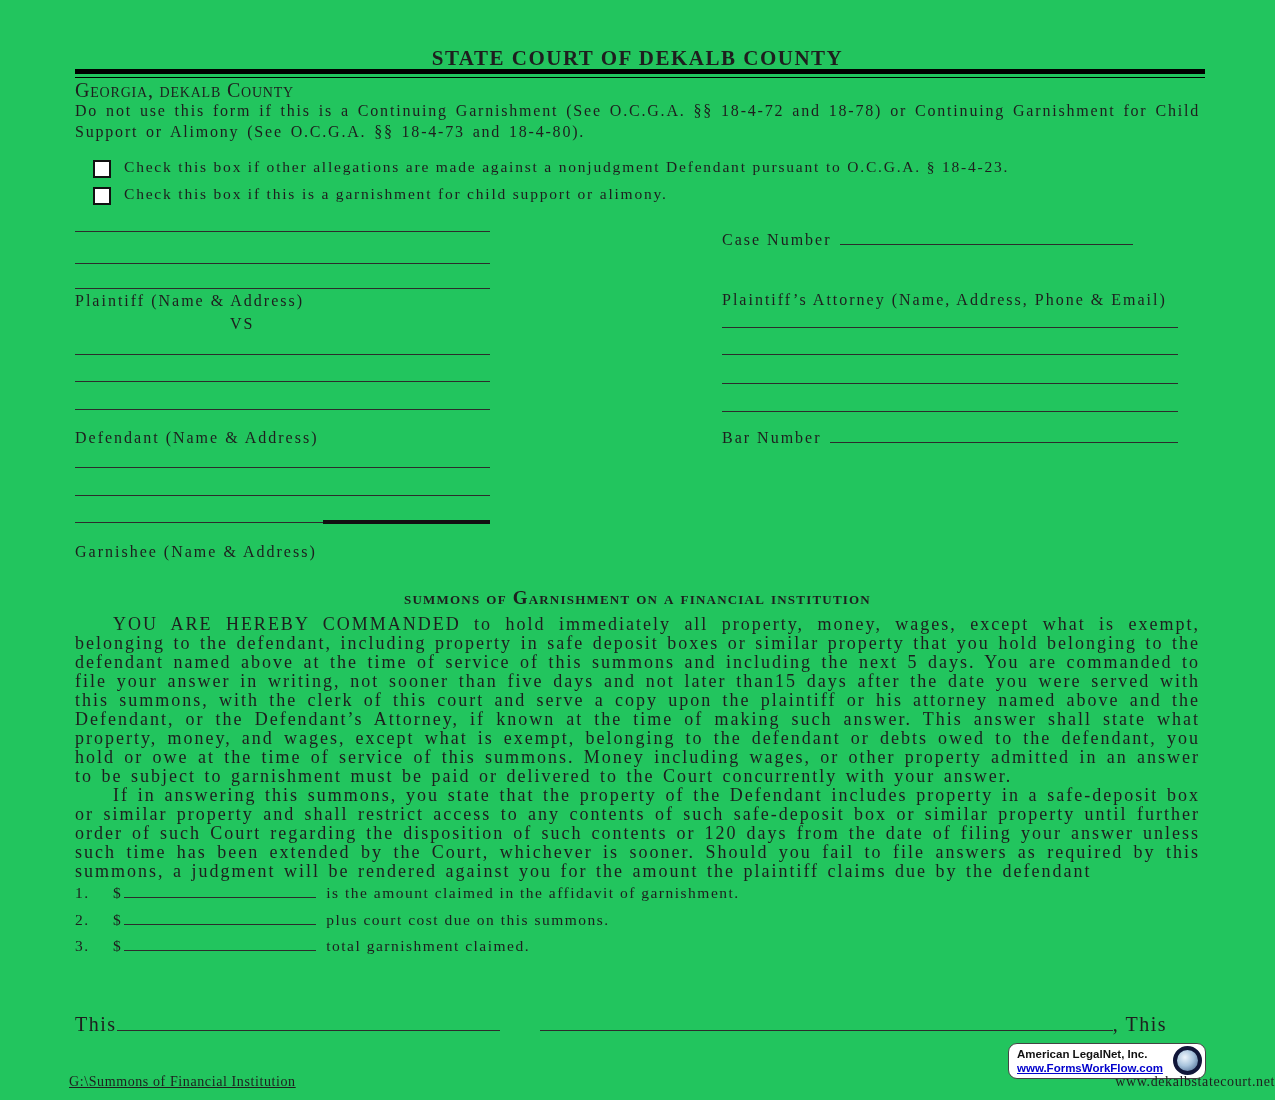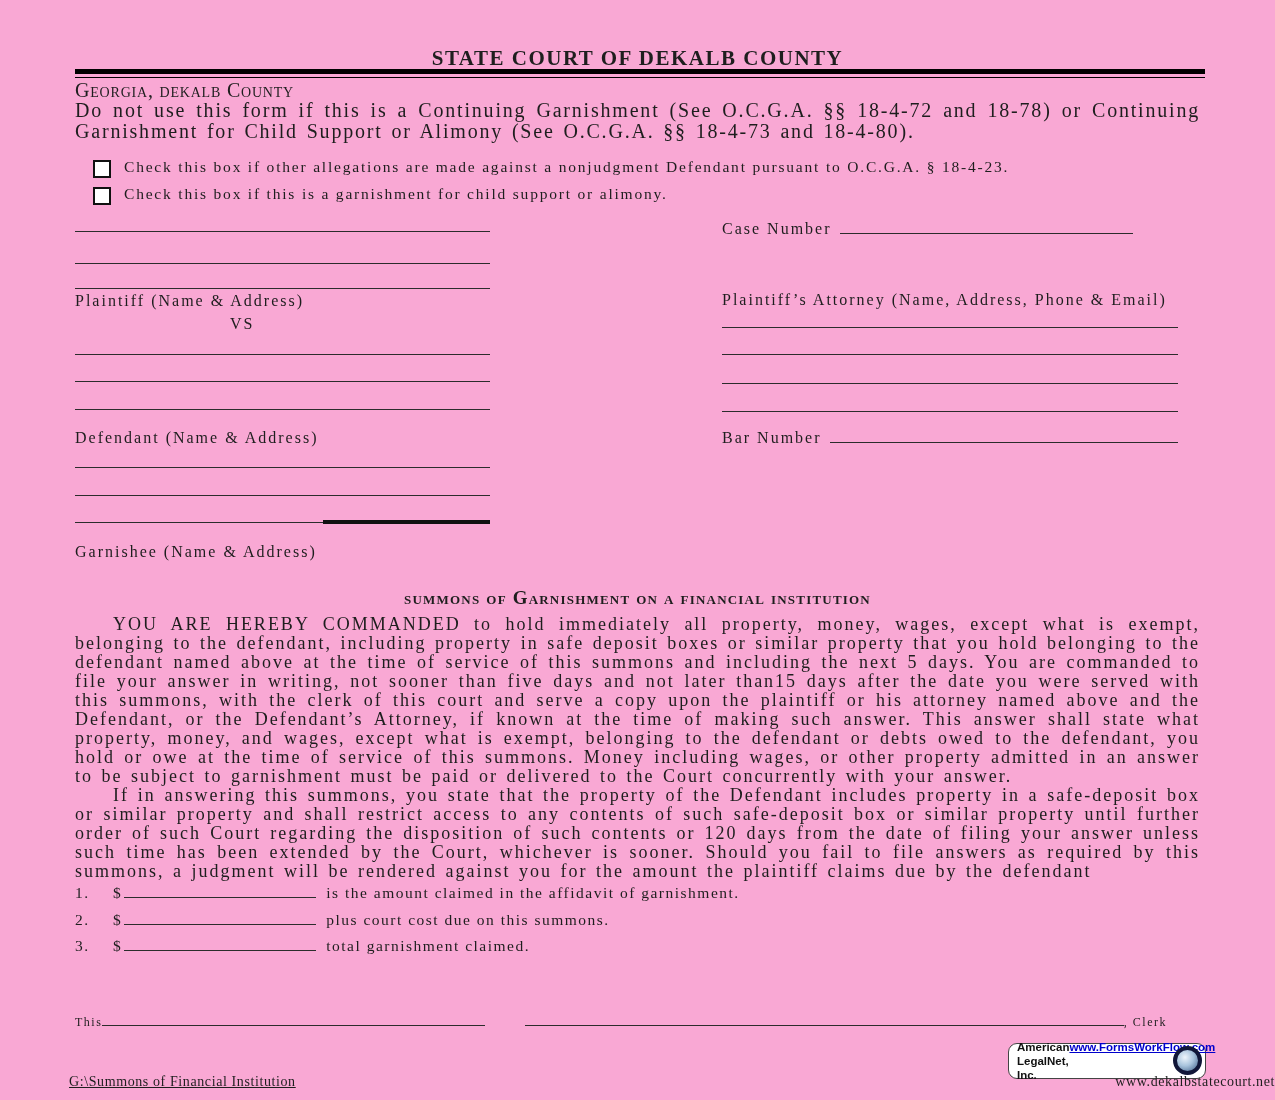--- a/index.html
+++ b/index.html
@@ -1,19 +1,19 @@
 <!DOCTYPE html>
 <html><head>
 <meta charset="utf-8">
 <style>
   html,body{margin:0;padding:0;background:#e8e8e8;}
   .page{
     position:relative;
     width:1275px;height:1100px;
-    background:#f9a8d4;
+    background:#22c55e;
     margin:0 auto;
     font-family:"Liberation Serif", serif;
     color:#1e1e1e;
     overflow:hidden;
   }
   .abs{position:absolute;}
 
   
   .title{
     top:46px;left:0;width:100%;
@@ -28,21 +28,21 @@
     border-bottom:1.5px solid #000;
   }
   .georgia{
     top:79px;left:75px;
     font-size:20px;font-weight:normal;
     font-variant:small-caps;
     letter-spacing:0.8px;
   }
   .warning{
     top:100px;left:75px;width:1125px;
-    font-size:20px;line-height:21px;
+    font-size:16px;line-height:21px;
     letter-spacing:1.8px;word-spacing:2px;
     text-align:justify;margin:0;
   }
 
   
   .cb-row{left:93px;display:flex;align-items:flex-start;width:1110px;}
   .cb-row-1{top:158px;}
   .cb-row-2{top:185px;}
   .checkbox{
     width:14px;height:14px;flex:none;
@@ -104,37 +104,37 @@
   .amount-fill{width:192px;margin-left:2px;}
   .amount-text{margin-left:10px;}
 
   .witness{
     top:977px;left:75px;
     font-size:17px;letter-spacing:1.8px;white-space:nowrap;
   }
   .sig-row{
     top:1013px;left:75px;width:1092px;
     display:flex;align-items:baseline;
-    font-size:12px;letter-spacing:1.5px;white-space:nowrap;
+    font-size:20px;letter-spacing:1.5px;white-space:nowrap;
   }
   .sig-fill-date{width:383px;flex:none;}
   .sig-spacer{width:40px;flex:none;}
   .sig-fill-clerk{flex:1;}
 
   
   .legalnet{
     top:1043px;left:1008px;width:198px;height:36px;
     border:1.5px solid #444;border-radius:9px;
     box-sizing:border-box;
     display:flex;align-items:center;
     padding:2px 8px;
     background:#fff;
     font-family:"Liberation Sans", sans-serif;
   }
-  .ln-text{display:flex;flex-direction:row;line-height:14px;}
+  .ln-text{display:flex;flex-direction:column;line-height:14px;}
   .ln-company{font-size:11.5px;font-weight:bold;color:#111;}
   .ln-url{
     font-size:11.5px;font-weight:bold;
     color:#0000cc;text-decoration:underline;cursor:pointer;
   }
   .globe{
     position:absolute;right:3px;top:2px;
     width:29px;height:29px;border-radius:50%;
     box-sizing:border-box;
     border:4px solid #101638;
@@ -183,21 +183,21 @@
     <div class="bline" style="top:166px"></div>
     <div class="bline" style="top:194px"></div>
     <div class="field-label" style="top:214px;left:0">Defendant (Name &amp; Address)</div>
 
     <div class="bline" style="top:252px"></div>
     <div class="bline" style="top:280px"></div>
     <div class="bline" style="top:307px;width:250px"></div>
     <div class="bline-thick" style="top:305px;left:248px;width:167px"></div>
     <div class="field-label" style="top:328px;left:0">Garnishee (Name &amp; Address)</div>
 
-    <div class="rcol label-row" style="top:5px">
+    <div class="rcol label-row" style="top:16px">
       <span>Case Number</span>
       <span class="fill" style="width:293px;margin-left:8px"></span>
     </div>
 
     <div class="field-label" style="top:76px;left:647px">Plaintiff’s Attorney (Name, Address, Phone &amp; Email)</div>
     <div class="rline" style="top:112px"></div>
     <div class="rline" style="top:139px"></div>
     <div class="rline" style="top:168px"></div>
     <div class="rline" style="top:196px"></div>
 
@@ -234,21 +234,21 @@
       <span class="amount-text">total garnishment claimed.</span>
     </div>
   </div>
 
 
   <div class="abs sig-row">
     <span>This</span>
     <span class="fill sig-fill-date"></span>
     <span class="sig-spacer"></span>
     <span class="fill sig-fill-clerk"></span>
-    <span>, Clerk</span>
+    <span>, This</span>
   </div>
 
   <div class="abs legalnet">
     <div class="ln-text">
       <span class="ln-company">American LegalNet, Inc.</span>
       <a class="ln-url">www.FormsWorkFlow.com</a>
     </div>
     <span class="globe"></span>
   </div>
 

